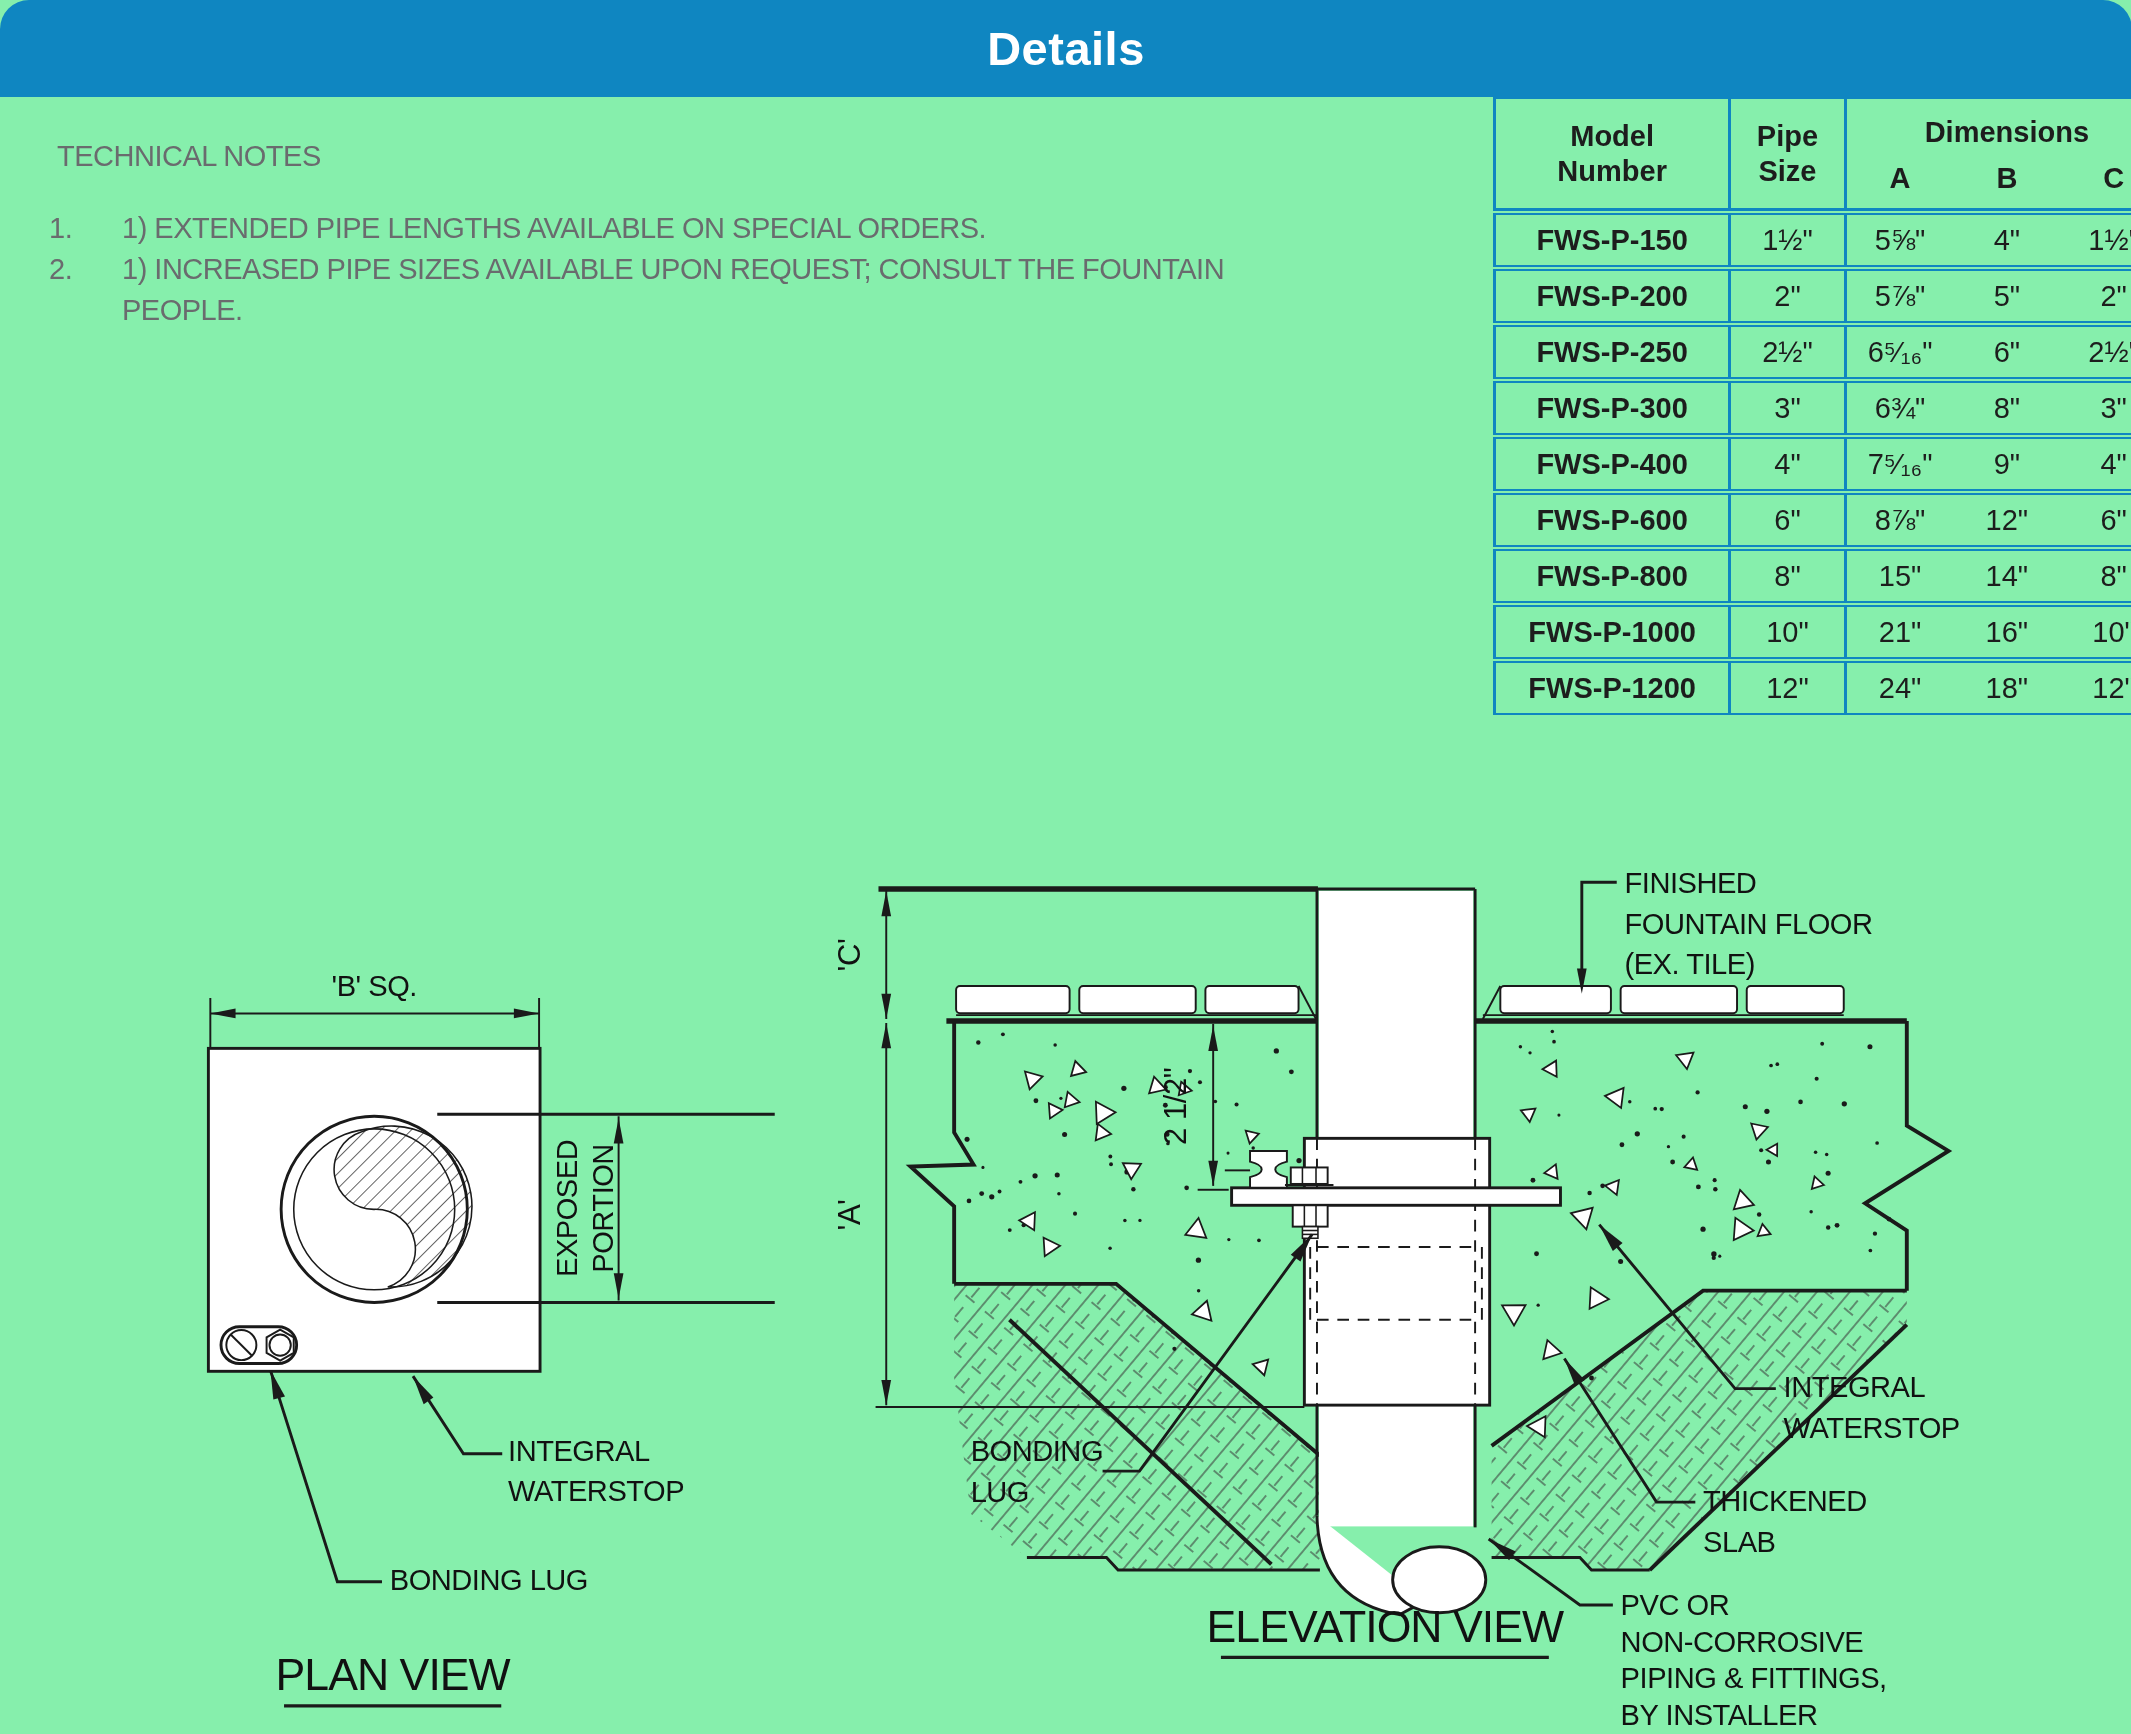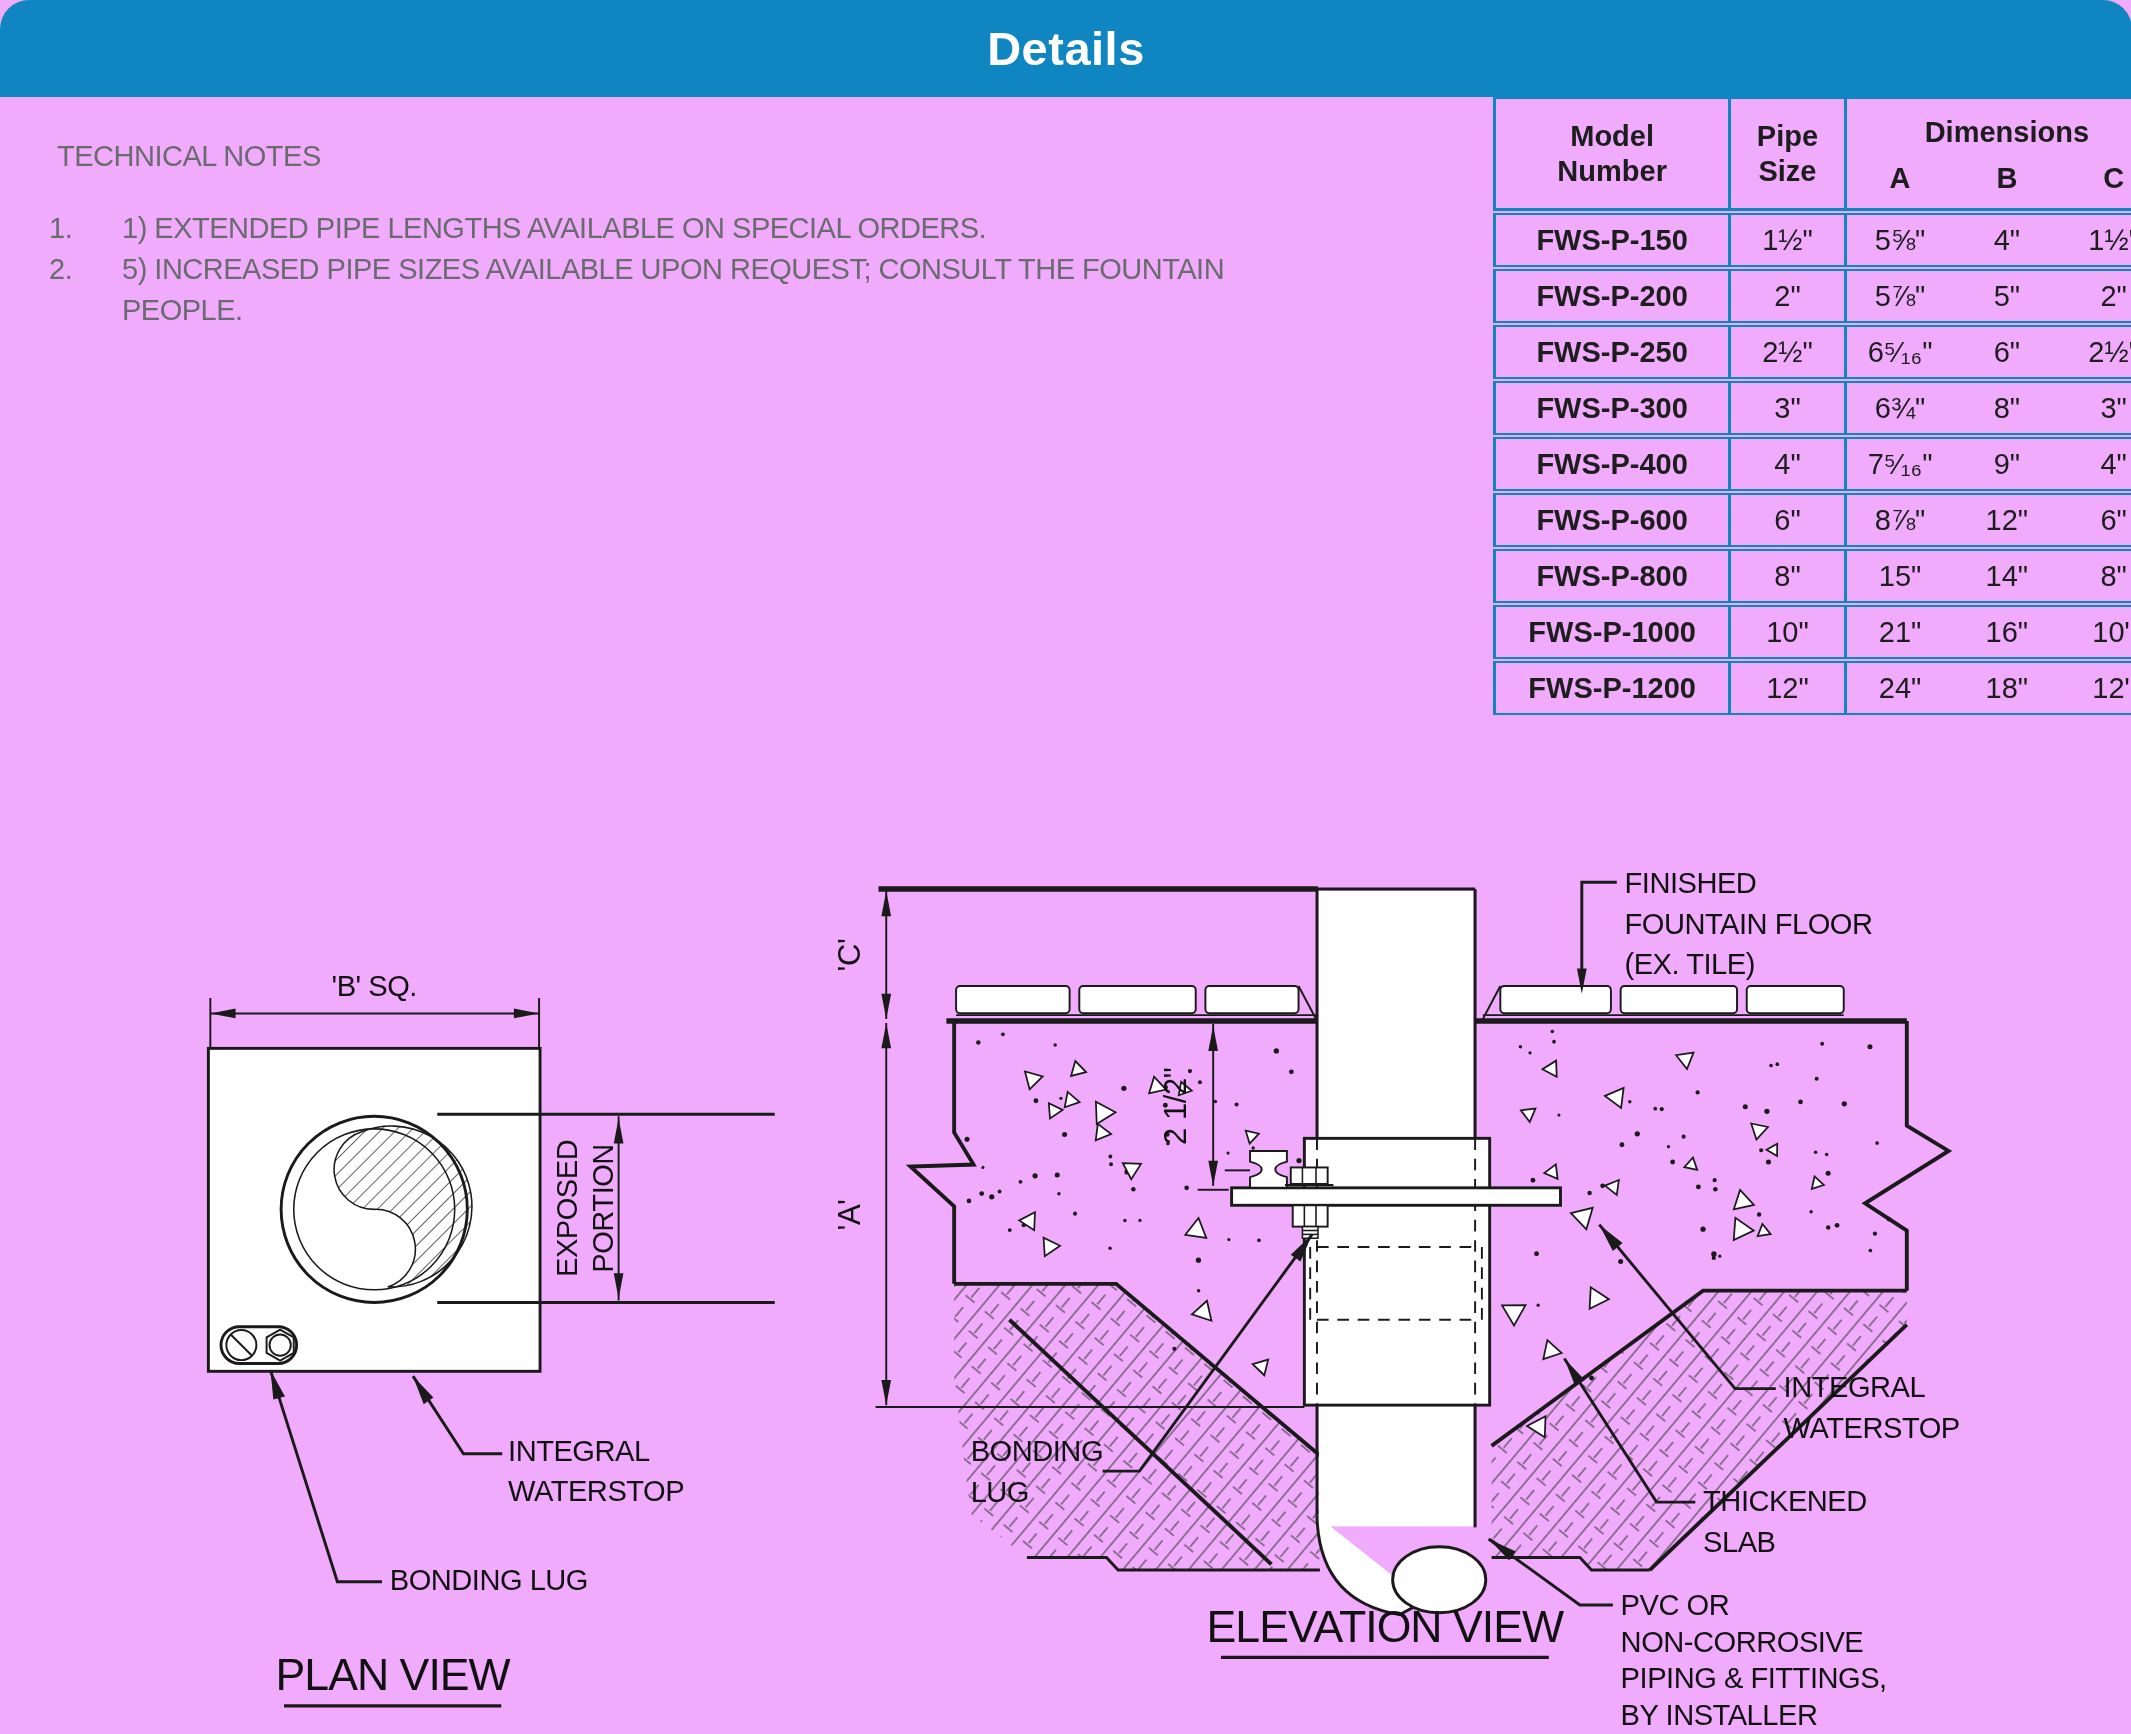--- a/index.html
+++ b/index.html
@@ -1,16 +1,16 @@
 <!DOCTYPE html>
 <html><head>
 <meta charset="utf-8">
 <style>
   html,body{margin:0;padding:0;background:#fff;}
-  #page{position:relative;width:2132px;height:1734px;background:#f0abfc;overflow:hidden;
+  #page{position:relative;width:2132px;height:1734px;background:#86efac;overflow:hidden;
         font-family:"Liberation Sans",sans-serif;color:#1d1d1d;}
   
   #titlebar{position:absolute;left:0;top:0;width:2132px;height:97px;background:#0f86c1;
             border-radius:29px 29px 0 0;display:flex;align-items:center;justify-content:center;}
   #titlebar .t{color:#ffffff;font-size:47px;font-weight:bold;letter-spacing:0.5px;}
   
   #notes{position:absolute;left:49px;top:140px;width:1261px;color:#6a6b6e;}
   #notes .head{font-size:29px;letter-spacing:-0.5px;margin-left:8px;}
   #notes ol{margin:35px 0 0 0;padding:0;list-style:none;}
   #notes li{display:flex;font-size:29px;letter-spacing:-0.5px;line-height:41px;}
@@ -55,21 +55,21 @@
 
   <div id="notes">
     <div class="head">TECHNICAL NOTES</div>
     <ol id="notes-list">
         <li>
           <span class="n">1.</span>
           <span>1) EXTENDED PIPE LENGTHS AVAILABLE ON SPECIAL ORDERS.</span>
         </li>
         <li>
           <span class="n">2.</span>
-          <span>5) INCREASED PIPE SIZES AVAILABLE UPON REQUEST; CONSULT THE FOUNTAIN PEOPLE.</span>
+          <span>1) INCREASED PIPE SIZES AVAILABLE UPON REQUEST; CONSULT THE FOUNTAIN PEOPLE.</span>
         </li>
       </ol>
   </div>
 
   <div id="spec">
     <table>
       <thead>
         <tr>
           <th class="lb cg" style="width:236px">
             <div class="mn">Model</div>

